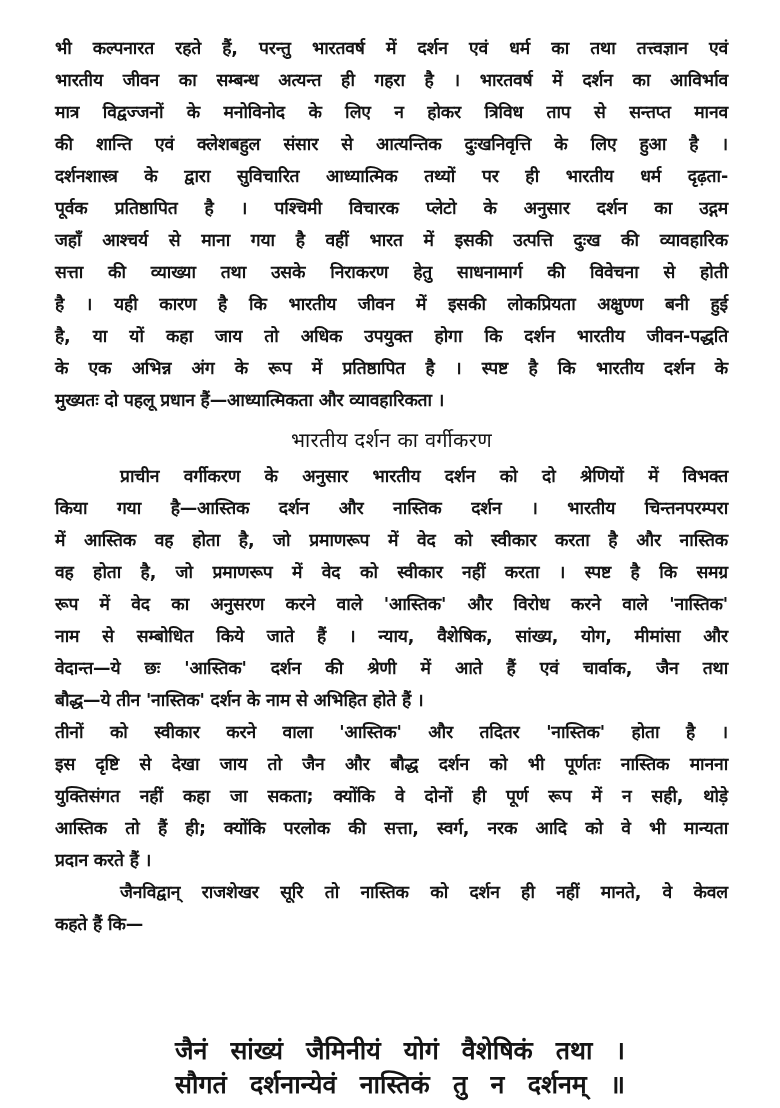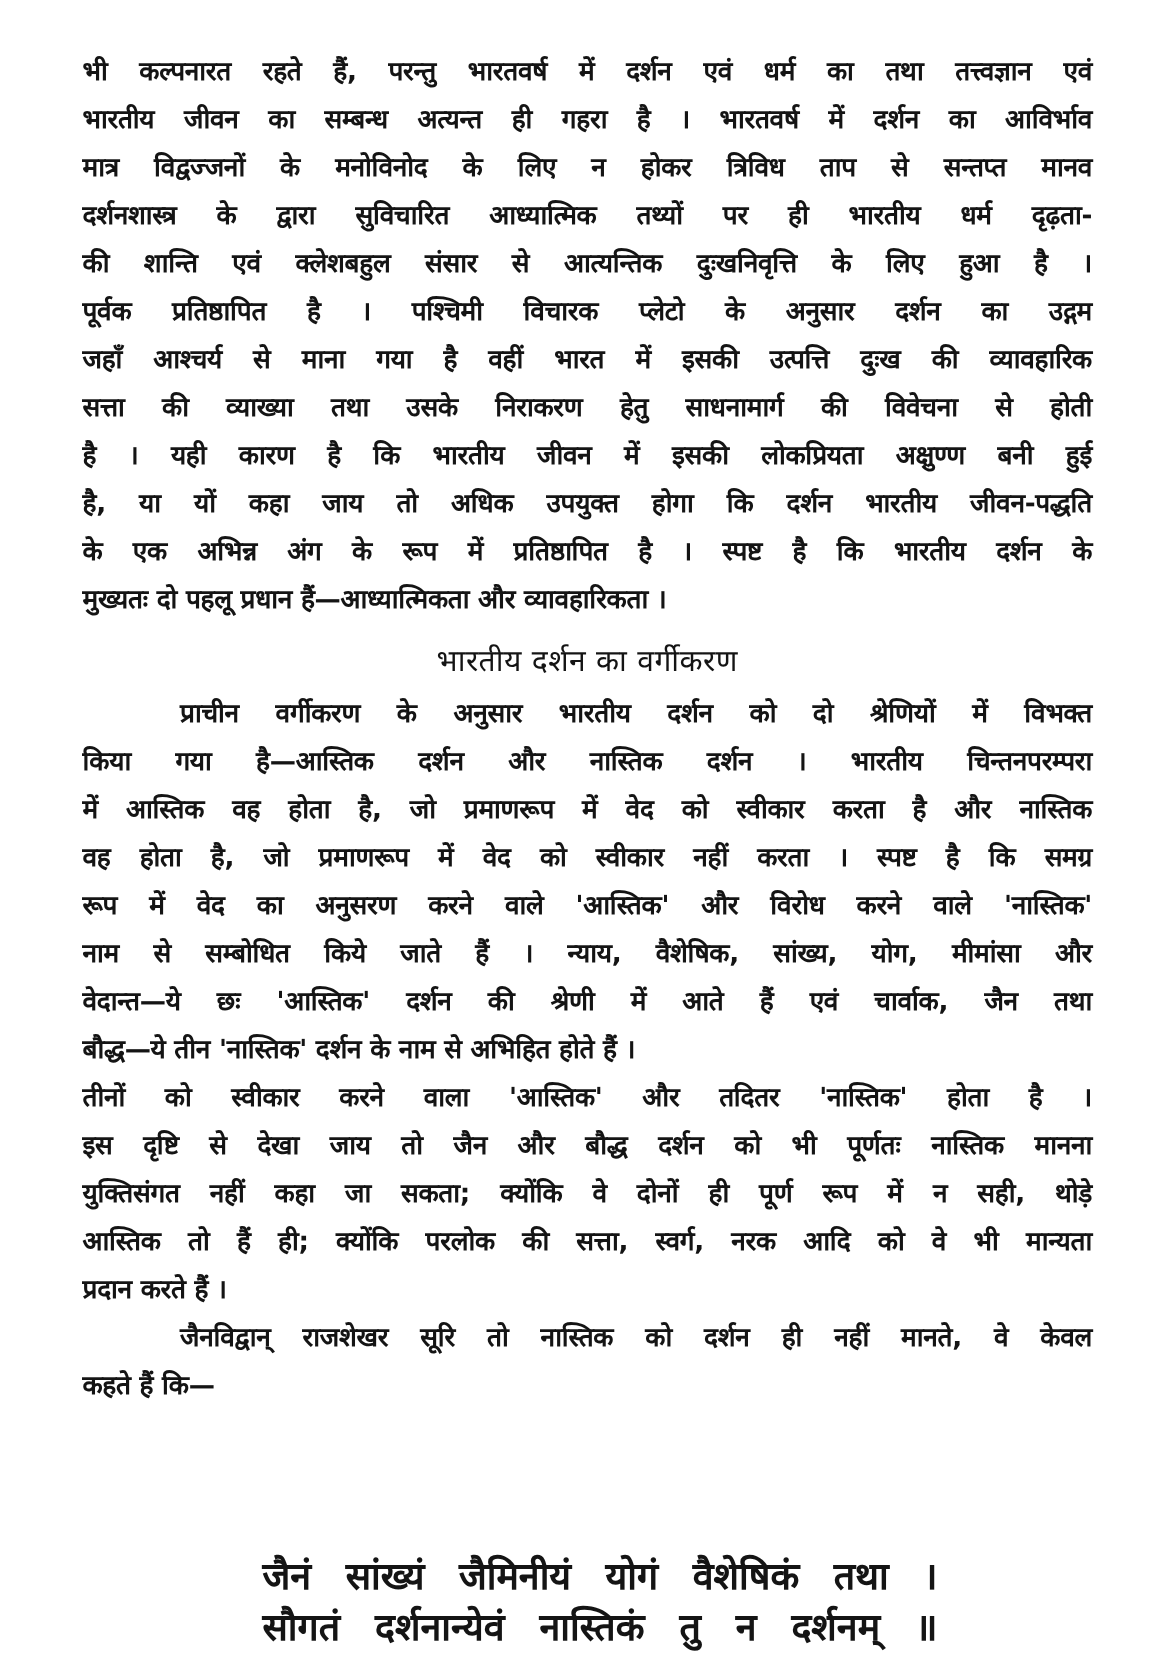--- a/index.html
+++ b/index.html
@@ -69,22 +69,22 @@
   </style>
 </head>
 <body>
 
 <div class="page">
 
   <div>
     <span class="line">भी कल्पनारत रहते हैं, परन्तु भारतवर्ष में दर्शन एवं धर्म का तथा तत्त्वज्ञान एवं</span>
     <span class="line">भारतीय जीवन का सम्बन्ध अत्यन्त ही गहरा है । भारतवर्ष में दर्शन का आविर्भाव</span>
     <span class="line">मात्र विद्वज्जनों के मनोविनोद के लिए न होकर त्रिविध ताप से सन्तप्त मानव</span>
+    <span class="line">की शान्ति एवं क्लेशबहुल संसार से आत्यन्तिक दुःखनिवृत्ति के लिए हुआ है ।</span>
     <span class="line">दर्शनशास्त्र के द्वारा सुविचारित आध्यात्मिक तथ्यों पर ही भारतीय धर्म दृढ़ता-</span>
-    <span class="line">की शान्ति एवं क्लेशबहुल संसार से आत्यन्तिक दुःखनिवृत्ति के लिए हुआ है ।</span>
     <span class="line">पूर्वक प्रतिष्ठापित है । पश्चिमी विचारक प्लेटो के अनुसार दर्शन का उद्गम</span>
     <span class="line">जहाँ आश्चर्य से माना गया है वहीं भारत में इसकी उत्पत्ति दुःख की व्यावहारिक</span>
     <span class="line">सत्ता की व्याख्या तथा उसके निराकरण हेतु साधनामार्ग की विवेचना से होती</span>
     <span class="line">है । यही कारण है कि भारतीय जीवन में इसकी लोकप्रियता अक्षुण्ण बनी हुई</span>
     <span class="line">है, या यों कहा जाय तो अधिक उपयुक्त होगा कि दर्शन भारतीय जीवन-पद्धति</span>
     <span class="line">के एक अभिन्न अंग के रूप में प्रतिष्ठापित है । स्पष्ट है कि भारतीय दर्शन के</span>
     <span class="line last">मुख्यतः दो पहलू प्रधान हैं—आध्यात्मिकता और व्यावहारिकता ।</span>
   </div>
 
   <h2 class="heading">भारतीय दर्शन का वर्गीकरण</h2>

